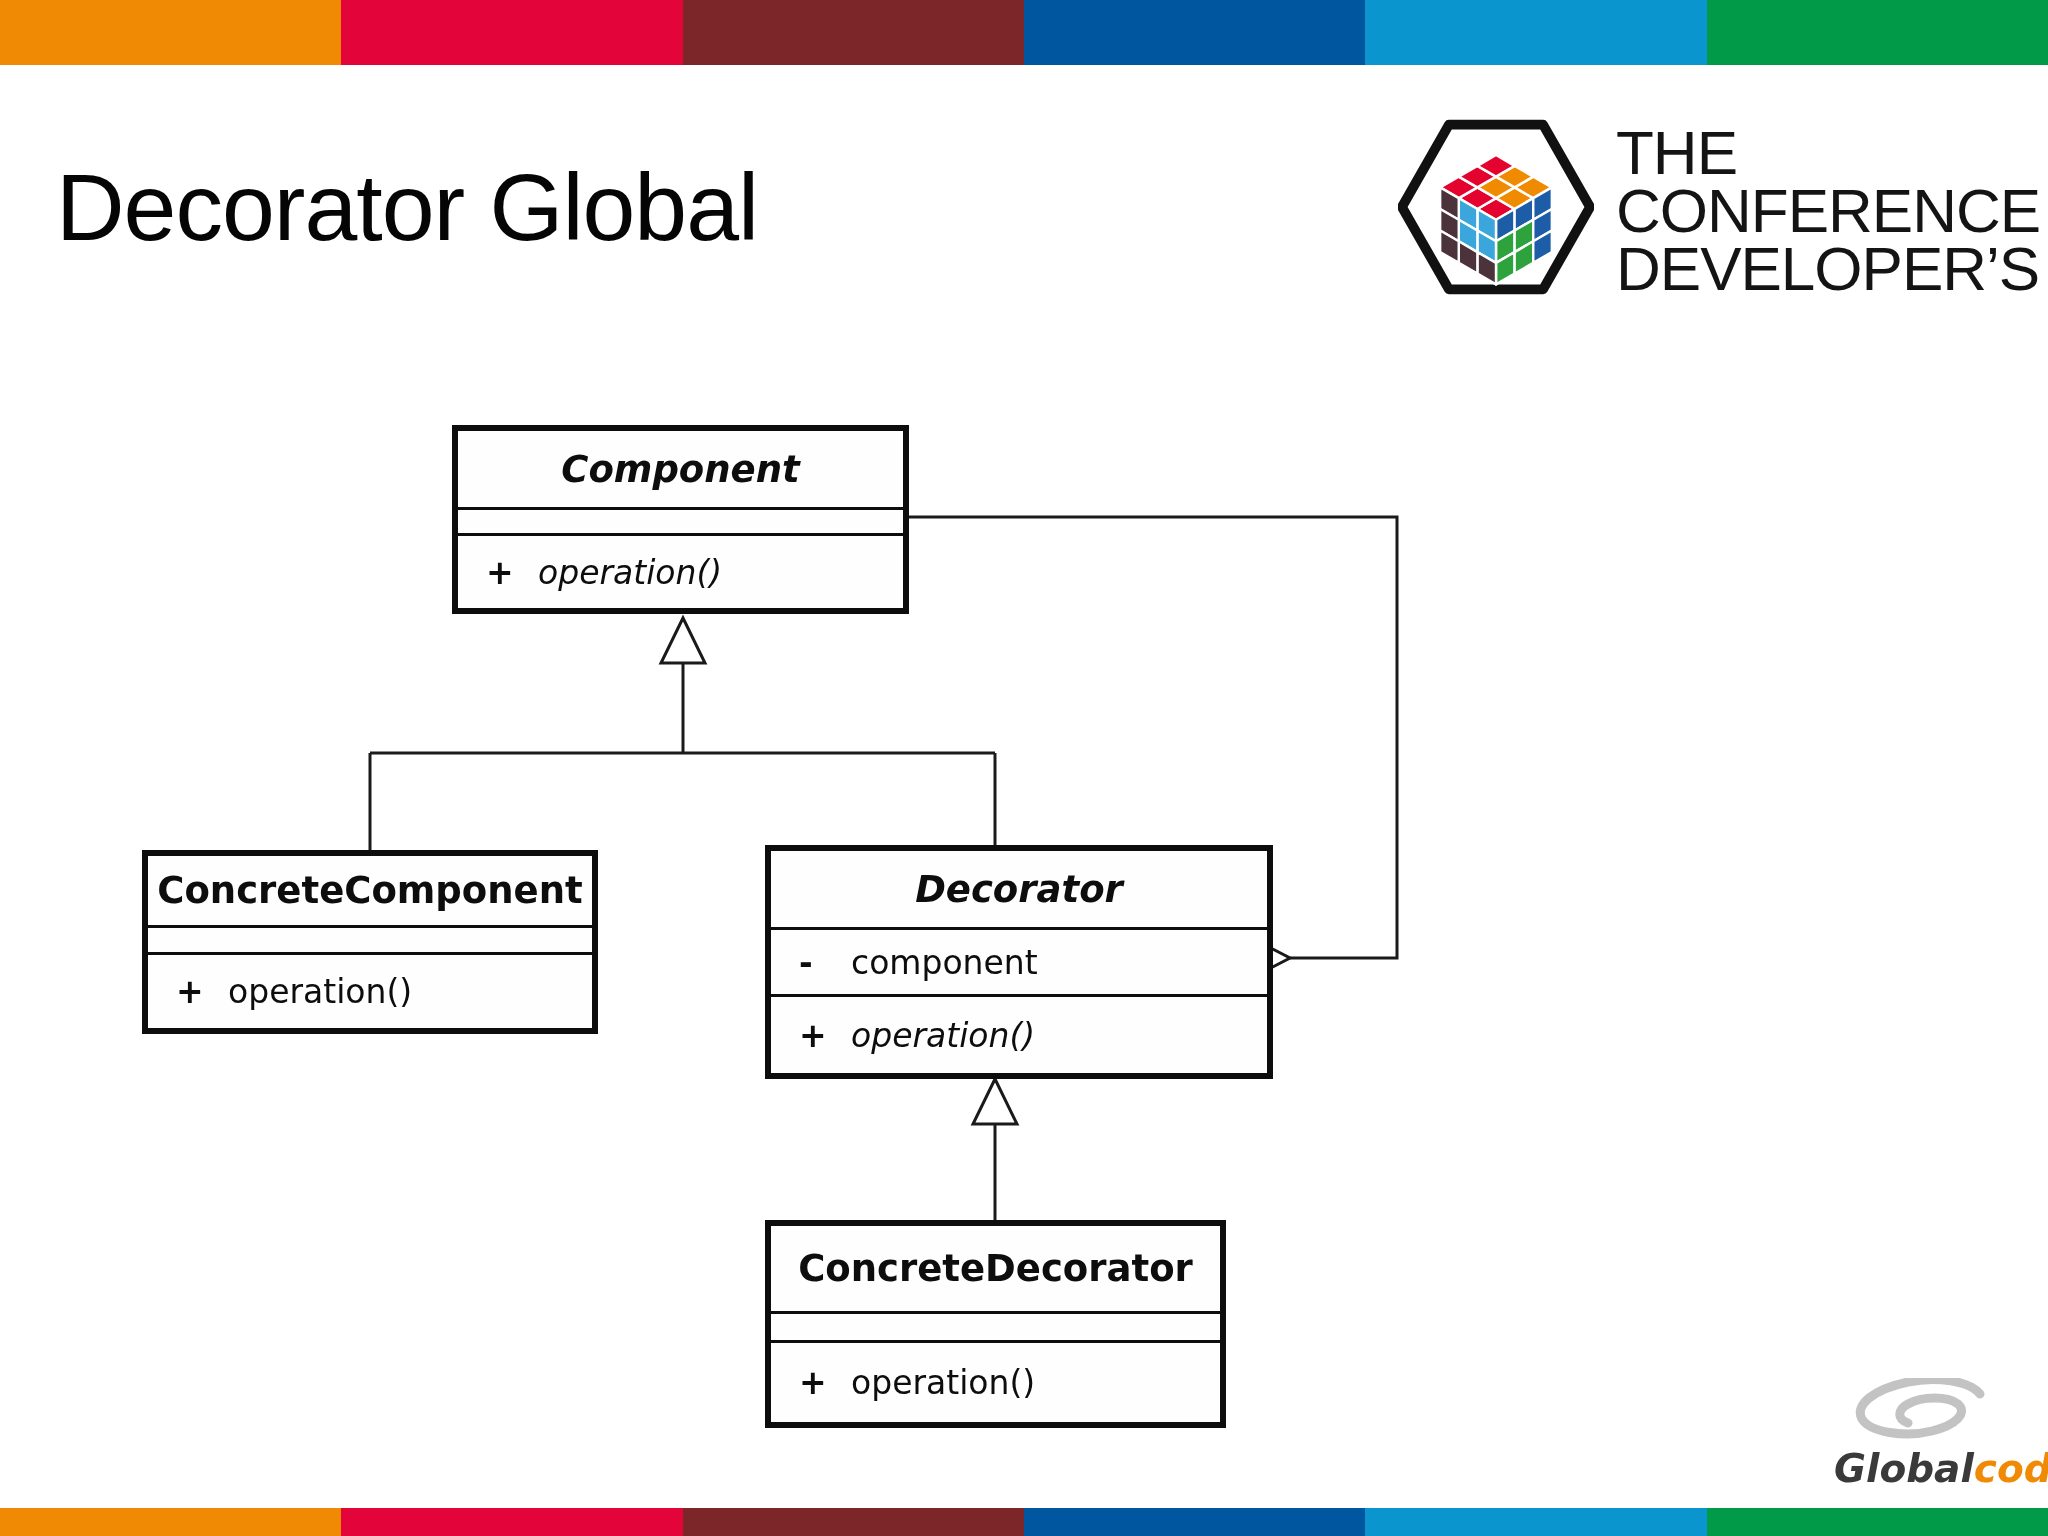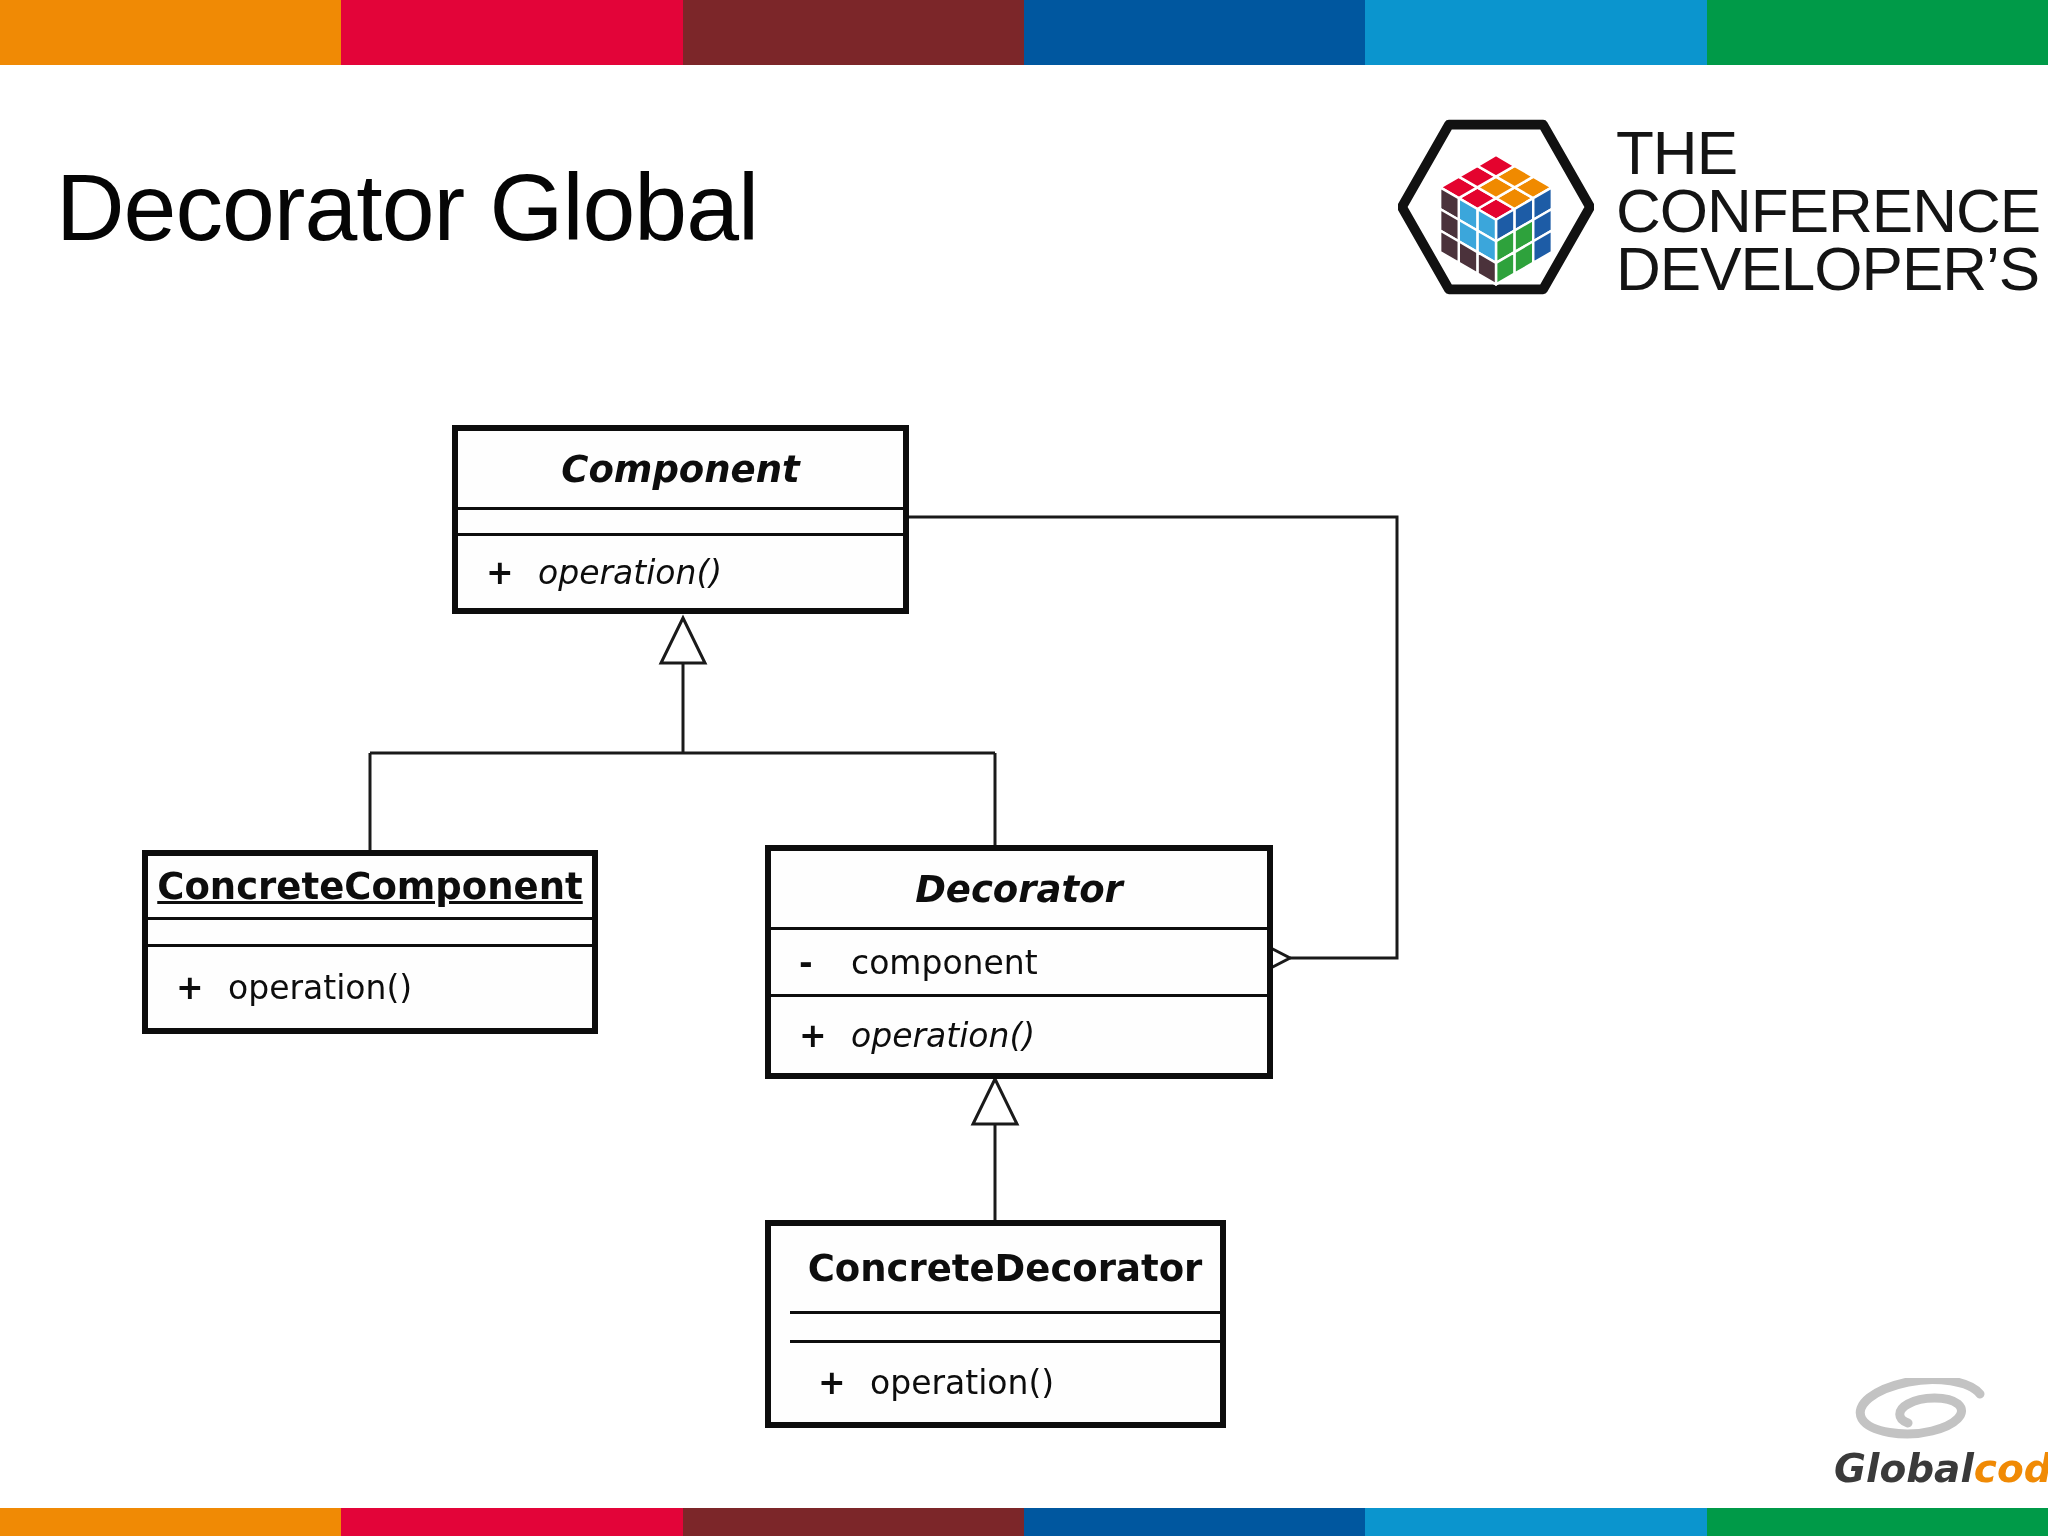--- a/index.html
+++ b/index.html
@@ -58,28 +58,28 @@
     padding-left:28px; font-size:33px;
   }
   .member .vis { font-weight:bold; width:52px; flex:0 0 auto; }
   .member .it  { font-style:italic; }
 
   .box-component    { left:452px; top:425px;  width:457px; height:189px; }
   .box-component    .uml-title { height:79px; }
   .box-component    .uml-attrs { height:26px; }
 
   .box-concretecomp { left:142px; top:850px;  width:456px; height:184px; }
-  .box-concretecomp .uml-title { height:64px;text-decoration:underline; }
+  .box-concretecomp .uml-title { height:72px; }
   .box-concretecomp .uml-attrs { height:27px; }
 
   .box-decorator    { left:765px; top:845px;  width:508px; height:234px; }
   .box-decorator    .uml-title { height:79px; }
   .box-decorator    .uml-attrs { height:67px; display:flex; }
 
-  .box-concretedeco { left:765px; top:1220px; width:461px; height:208px;padding-left:19px; }
+  .box-concretedeco { left:765px; top:1220px; width:461px; height:208px; }
   .box-concretedeco .uml-title { height:88px; }
   .box-concretedeco .uml-attrs { height:29px; }
 
   
   .gc-logo { position:absolute; left:1834px; top:1378px; width:205px; }
   .gc-swirl { width:205px; height:66px; display:block; }
   .gc-text {
     margin-top:2px;
     font-family:"DejaVu Sans", sans-serif;
     font-size:39px; font-weight:bold; font-style:italic;

